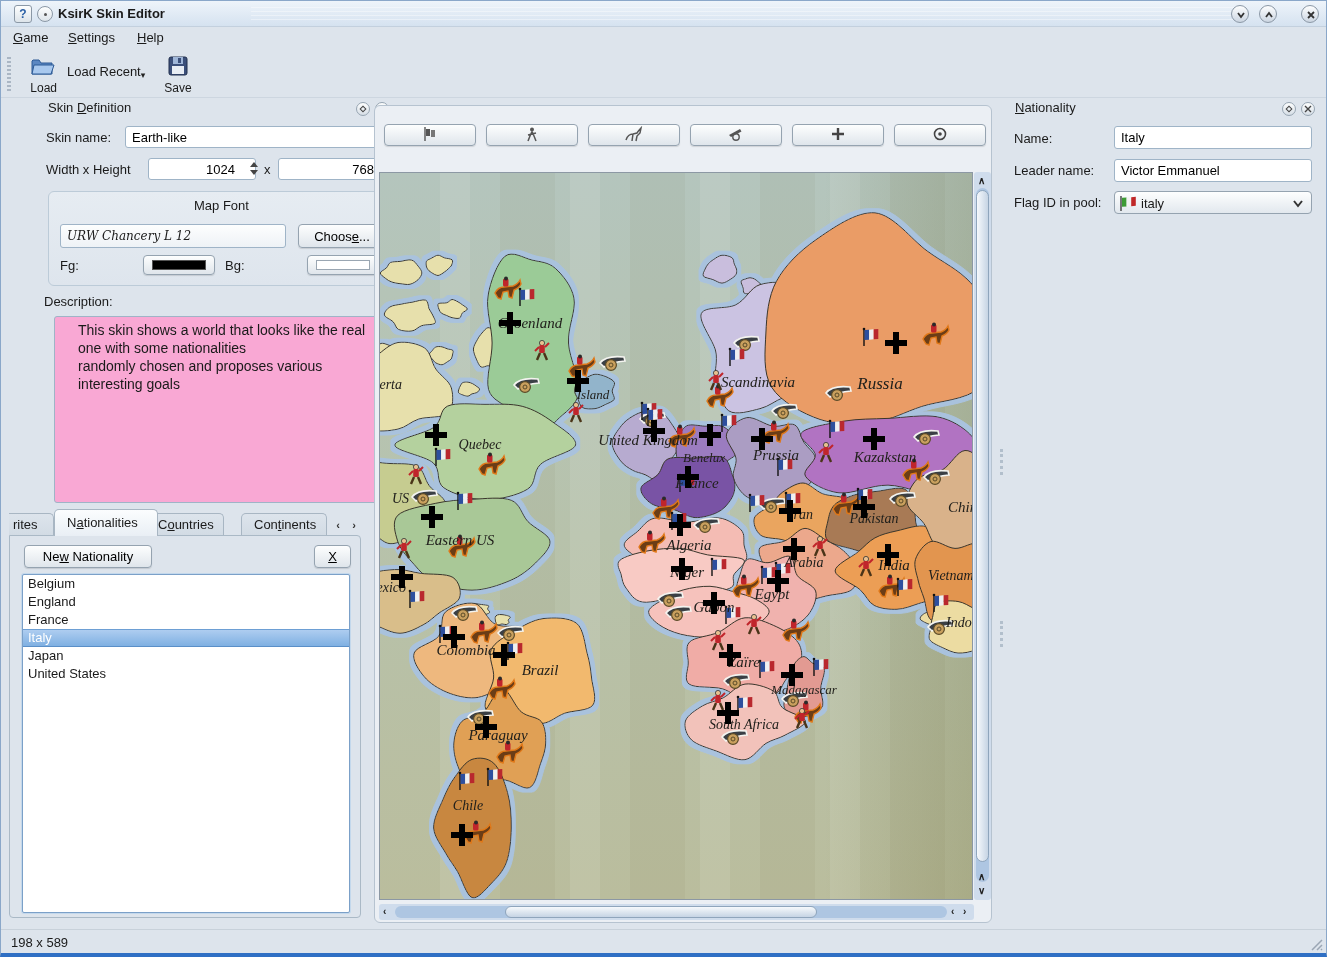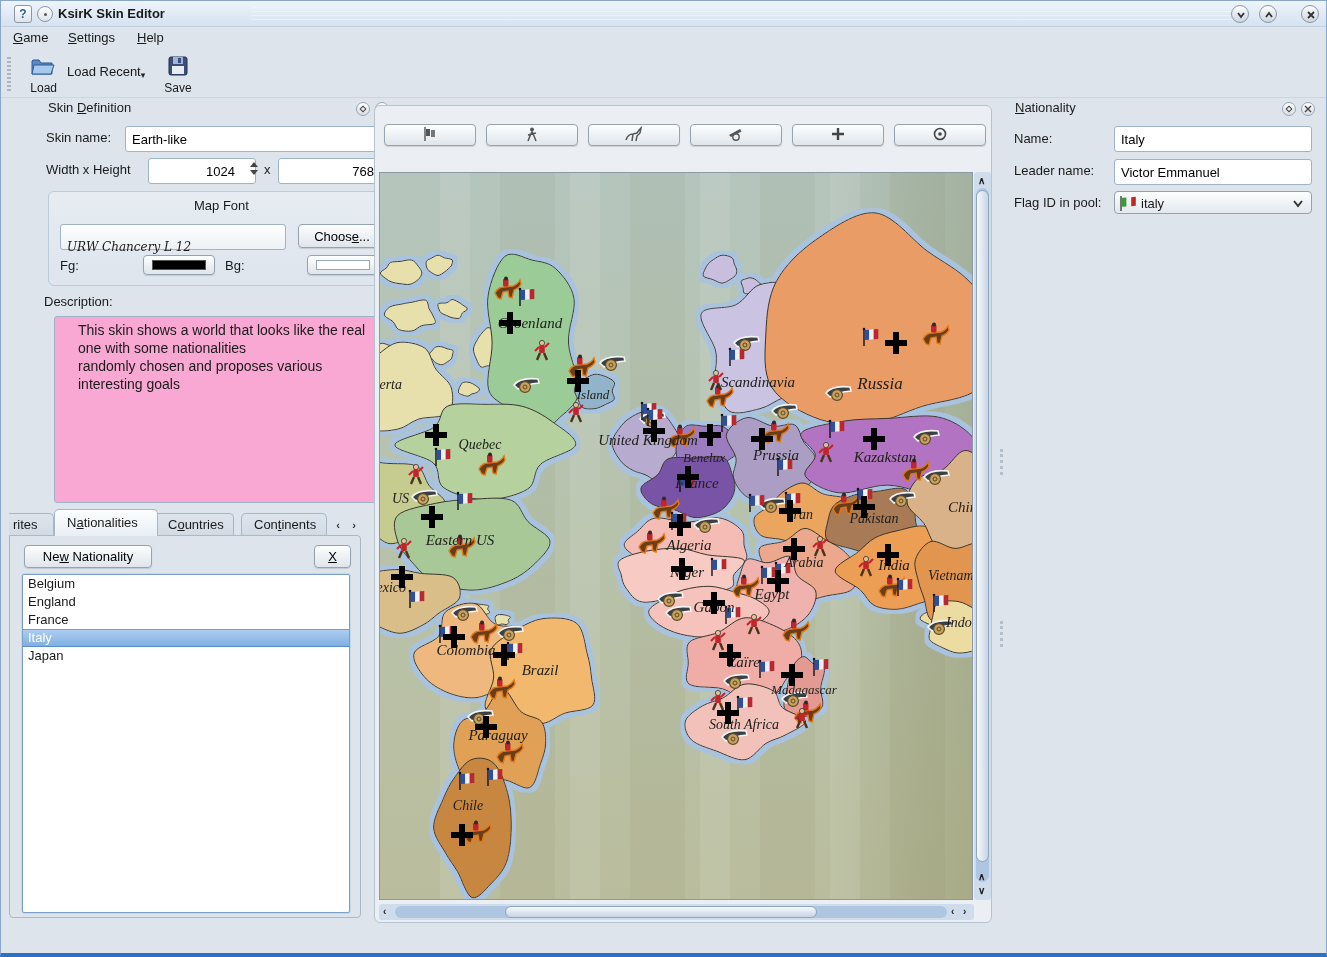--- a/index.html
+++ b/index.html
@@ -35,21 +35,21 @@
   .tool-load { position:absolute; left:16px; top:6px; width:40px; text-align:right; }
   .tool-loadrecent { position:absolute; left:66px; top:15px; }
   .tool-save { position:absolute; left:158px; top:6px; width:38px; text-align:center; }
   .tool-label { font-size:12px; margin-top:1px; }
   .dd-arrow { font-size:9px; color:#222; vertical-align:-2px; }
 
   
   .btn { background:linear-gradient(#fdfefe,#dfe5eb); border:1px solid #95a3b0; border-radius:4px;
     box-shadow:0 1px 1px rgba(0,0,0,.12); font-size:13px; text-align:center; }
   .input { background:#fff; border:1px solid #9fb4c7; border-radius:3px; font-size:13px;
-    font-family:"Liberation Sans",sans-serif; padding:12px 6px; }
+    font-family:"Liberation Sans",sans-serif; padding:1px 6px; }
   .panel-hbtn { position:absolute; top:2px; width:14px; height:14px; border:1px solid #97a5b2; border-radius:50%;
     background:linear-gradient(#fdfefe,#d6dee6); }
   .panel-hbtn svg { position:absolute; left:2px; top:2px; }
   .spin-arrows { position:absolute; right:5px; top:4px; width:9px; height:14px; }
   .spin-arrows div { width:0; height:0; border-left:4.5px solid transparent; border-right:4.5px solid transparent; }
   .spin-arrows .up { border-bottom:5px solid #444; margin-bottom:3px; }
   .spin-arrows .dn { border-top:5px solid #444; }
 
   
   .skin-def { position:absolute; left:8px; top:99px; width:352px; height:404px;margin-left:33px; }
@@ -213,35 +213,36 @@
     </div>
 
     <div class="label" style="left:2px; top:194px">Description:</div>
     <div class="desc-box">This skin shows a world that looks like the real one with some nationalities
 randomly chosen and proposes various interesting goals</div>
   </div>
 
   <div class="tabbar">
     <div class="tab clipped" style="left:0; width:45px"><span>rites</span></div>
     <div class="tab active" style="left:45px; width:104px"><span>N</span><span class="mn">a</span><span>tionalities</span></div>
-    <div class="tab" style="left:146px; width:79px"><span>C</span><span class="mn">o</span><span>untries</span></div>
+    <div class="tab" style="left:136px; width:79px"><span>C</span><span class="mn">o</span><span>untries</span></div>
     <div class="tab" style="left:232px; width:86px"><span>Con</span><span class="mn">t</span><span>inents</span></div>
     <div class="tab-scroll" style="left:322px">‹</div>
     <div class="tab-scroll" style="left:338px">›</div>
   </div>
 
   <div class="tab-frame">
     <button class="btn" style="position:absolute; left:14px; top:9px; width:128px; height:23px"><span>Ne</span><span class="mn">w</span><span> Nationality</span></button>
     <button class="btn" style="position:absolute; left:304px; top:9px; width:37px; height:23px"><span class="mn">X</span></button>
     <div class="list-box">
       <div class="list-row">Belgium</div>
       <div class="list-row">England</div>
       <div class="list-row">France</div>
       <div class="list-row selected">Italy</div>
       <div class="list-row">Japan</div>
+      <div class="list-row">United States</div>
     </div>
   </div>
 
   <div class="map-panel">
     <button class="btn map-toolbar-btn" style="left:9px">
       <svg width="18" height="16">
           <path d="M4,1 V15" stroke="#555" stroke-width="1.4"></path>
           <rect x="5" y="3" width="4" height="7" fill="#555"></rect>
           <rect x="10" y="4" width="4" height="7" fill="#777"></rect>
         </svg>
@@ -603,13 +604,19 @@
             <rect x="12.2" y="3" width="4.6" height="9" fill="#c02828"></rect>
           </g>
       </svg>
       <span style="position:absolute; left:26px; top:4px">italy</span>
       <svg class="chev" width="12" height="12">
           <polyline points="2,4 6,9 10,4" fill="none" stroke="#333" stroke-width="2"></polyline>
         </svg>
     </div>
   </div>
 
+  <div class="statusbar">
+    <div class="status-text">198 x 589</div>
+    <svg class="resize-grip" width="14" height="14">
+      <path d="M12,2 L2,12 M12,7 L7,12 M12,11 L11,12" stroke="#9aa6b4" stroke-width="1.5"></path>
+    </svg>
+  </div>
 </div>
 
 </body></html>

